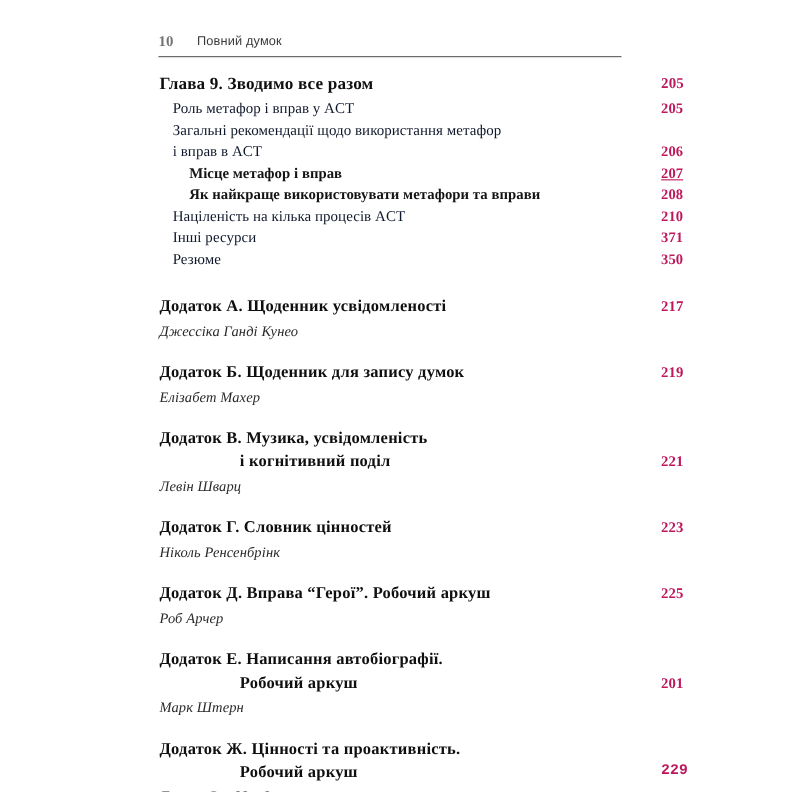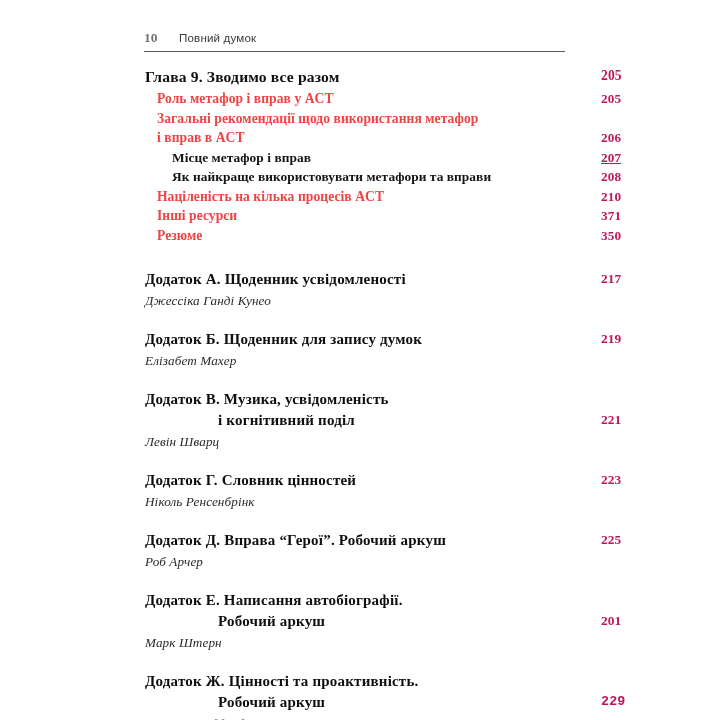--- a/index.html
+++ b/index.html
@@ -106,23 +106,23 @@
     color: #0f0f0f;
   }
   .lvl-chapter .page-no {
     font-size: 13.6px;
   }
 
   
   .lvl-1 .label,
   .lvl-1 .cont {
     font-size: 13.6px;
-    font-weight: 700;
+    font-weight: 400;
     letter-spacing: .05px;
-    color: #ef4444;
+    color: #0f172a;
   }
 
   
   .lvl-2 .label {
     font-size: 13.4px;
     font-weight: 700;
     letter-spacing: .05px;
     color: #141414;
   }
 

